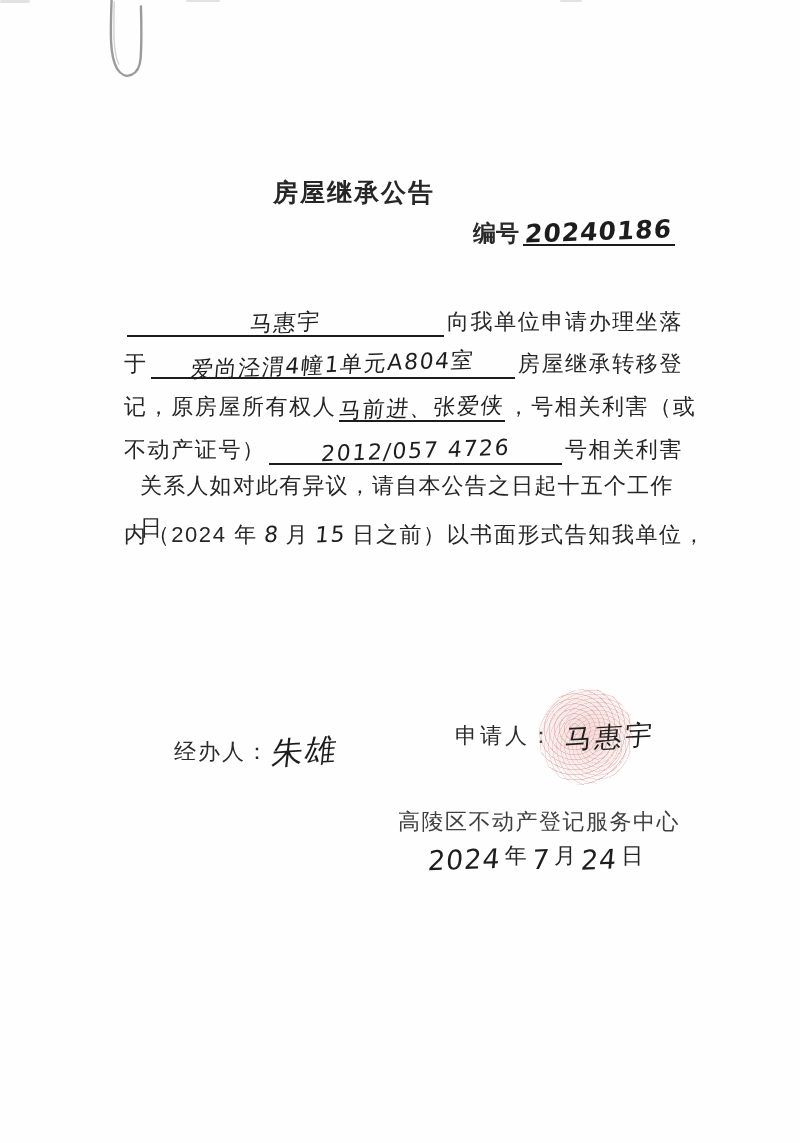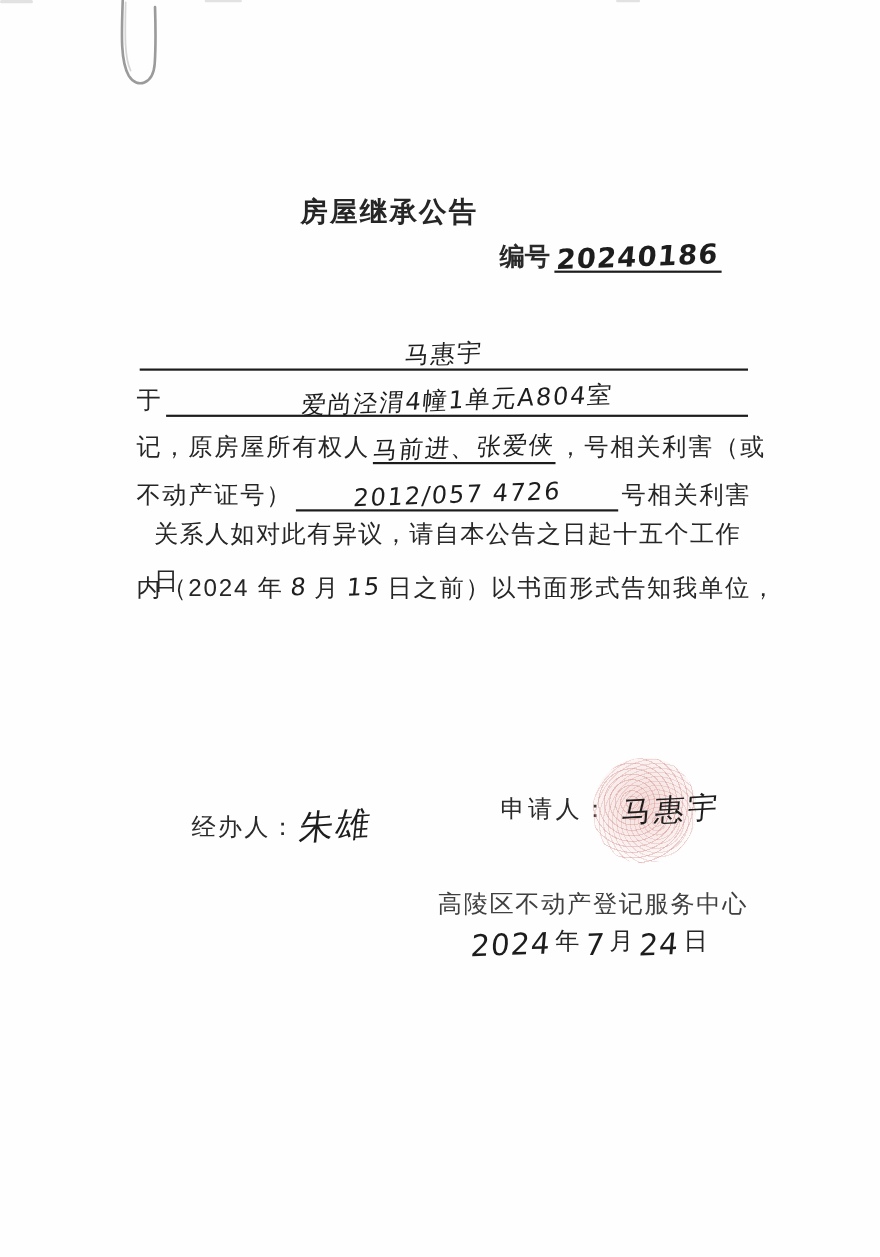--- a/index.html
+++ b/index.html
@@ -12,22 +12,22 @@
   }
   .smudge { position:absolute; background:#e2e2e2; border-radius:2px; }
   .paperclip { position:absolute; left:96px; top:-2px; transform:rotate(7deg); }
 
   .doc-title {
     position:absolute; top:176px; left:0; width:708px;
     text-align:center; font-size:25px; font-weight:bold;
     letter-spacing:2px; color:#262626;
   }
   .doc-number {
-    position:absolute; top:218px; left:454px;
-    display:flex; align-items:center; font-size:23px; font-weight:bold;
+    position:absolute; top:218px; left:473px;
+    display:flex; align-items:flex-start; font-size:23px; font-weight:bold;
     color:#2a2a2a;
   }
   .doc-number .blank { width:152px; margin-left:4px; }
 
   .blank {
     display:inline-flex; justify-content:center; align-items:flex-end;
     border-bottom:2px solid #1c1c1c; min-height:28px;
   }
 
   .hw {
@@ -104,27 +104,29 @@
       <span class="hw hw-num">20240186</span>
     </span>
   </div>
 
   <div class="doc-body">
 
     <div class="doc-line">
       <span class="blank fill">
         <span class="hw">马惠宇</span>
       </span>
+      <span>向我单位申请办理坐落</span>
     </div>
 
     <div class="doc-line">
       <span>于</span>
       <span class="blank fill">
         <span class="hw">爱尚泾渭4幢1单元A804室</span>
       </span>
+      <span>房屋继承转移登</span>
     </div>
 
     <div class="doc-line">
       <span>记，原房屋所有权人</span>
       <span class="blank fill">
         <span class="hw">马前进、张爱侠</span>
       </span>
       <span>，号相关利害（或</span>
     </div>
 

